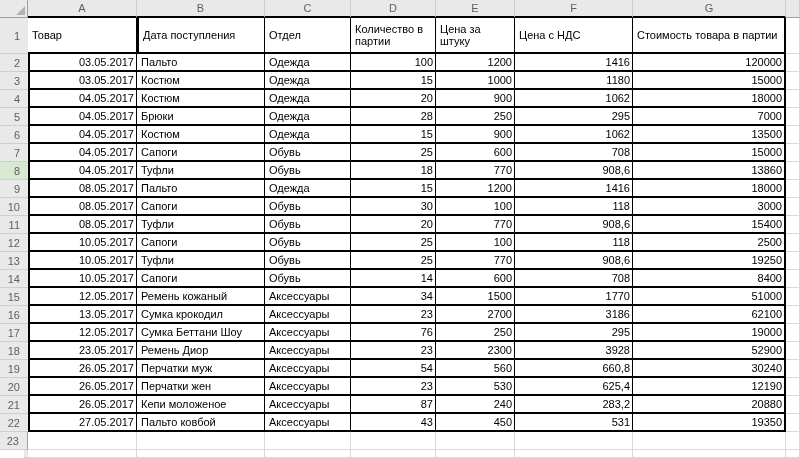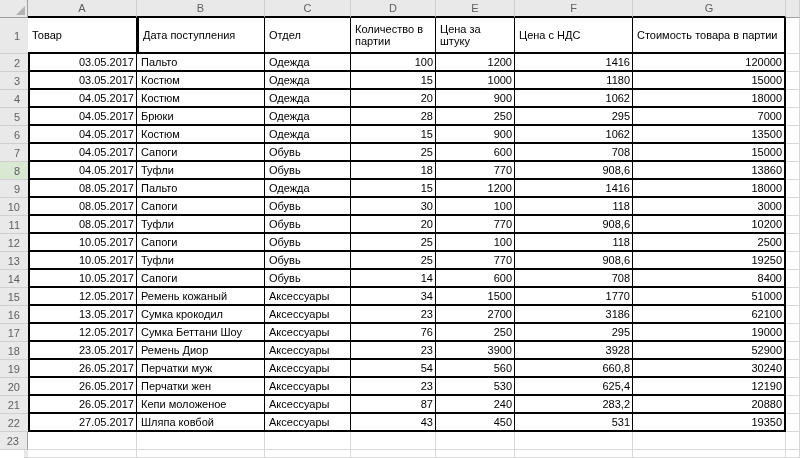--- a/index.html
+++ b/index.html
@@ -177,21 +177,21 @@
     <div class="c   num ">118</div>
     <div class="c   num last">3000</div>
     <div class="empty"></div>
     <div class="rowhead">11</div>
     <div class="c first num   ">08.05.2017</div>
     <div class="c  txt  ">Туфли</div>
     <div class="c  txt  ">Обувь</div>
     <div class="c   num ">20</div>
     <div class="c   num ">770</div>
     <div class="c   num ">908,6</div>
-    <div class="c   num last">10200</div>
+    <div class="c   num last">15400</div>
     <div class="empty"></div>
     <div class="rowhead">12</div>
     <div class="c first num   ">10.05.2017</div>
     <div class="c  txt  ">Сапоги</div>
     <div class="c  txt  ">Обувь</div>
     <div class="c   num ">25</div>
     <div class="c   num ">100</div>
     <div class="c   num ">118</div>
     <div class="c   num last">2500</div>
     <div class="empty"></div>
@@ -238,21 +238,21 @@
     <div class="c   num ">76</div>
     <div class="c   num ">250</div>
     <div class="c   num ">295</div>
     <div class="c   num last">19000</div>
     <div class="empty"></div>
     <div class="rowhead">18</div>
     <div class="c first num   ">23.05.2017</div>
     <div class="c  txt  ">Ремень Диор</div>
     <div class="c  txt  ">Аксессуары</div>
     <div class="c   num ">23</div>
-    <div class="c   num ">3900</div>
+    <div class="c   num ">2300</div>
     <div class="c   num ">3928</div>
     <div class="c   num last">52900</div>
     <div class="empty"></div>
     <div class="rowhead">19</div>
     <div class="c first num   ">26.05.2017</div>
     <div class="c  txt  ">Перчатки муж</div>
     <div class="c  txt  ">Аксессуары</div>
     <div class="c   num ">54</div>
     <div class="c   num ">560</div>
     <div class="c   num ">660,8</div>
@@ -271,21 +271,21 @@
     <div class="c first num   ">26.05.2017</div>
     <div class="c  txt  ">Кепи моложеное</div>
     <div class="c  txt  ">Аксессуары</div>
     <div class="c   num ">87</div>
     <div class="c   num ">240</div>
     <div class="c   num ">283,2</div>
     <div class="c   num last">20880</div>
     <div class="empty"></div>
     <div class="rowhead">22</div>
     <div class="c first num   ">27.05.2017</div>
-    <div class="c  txt  ">Шляпа ковбой</div>
+    <div class="c  txt  ">Пальто ковбой</div>
     <div class="c  txt  ">Аксессуары</div>
     <div class="c   num ">43</div>
     <div class="c   num ">450</div>
     <div class="c   num ">531</div>
     <div class="c   num last">19350</div>
     <div class="empty"></div>
     <div class="rowhead tail">23</div>
     <div class="empty"></div>
     <div class="empty"></div>
     <div class="empty"></div>

